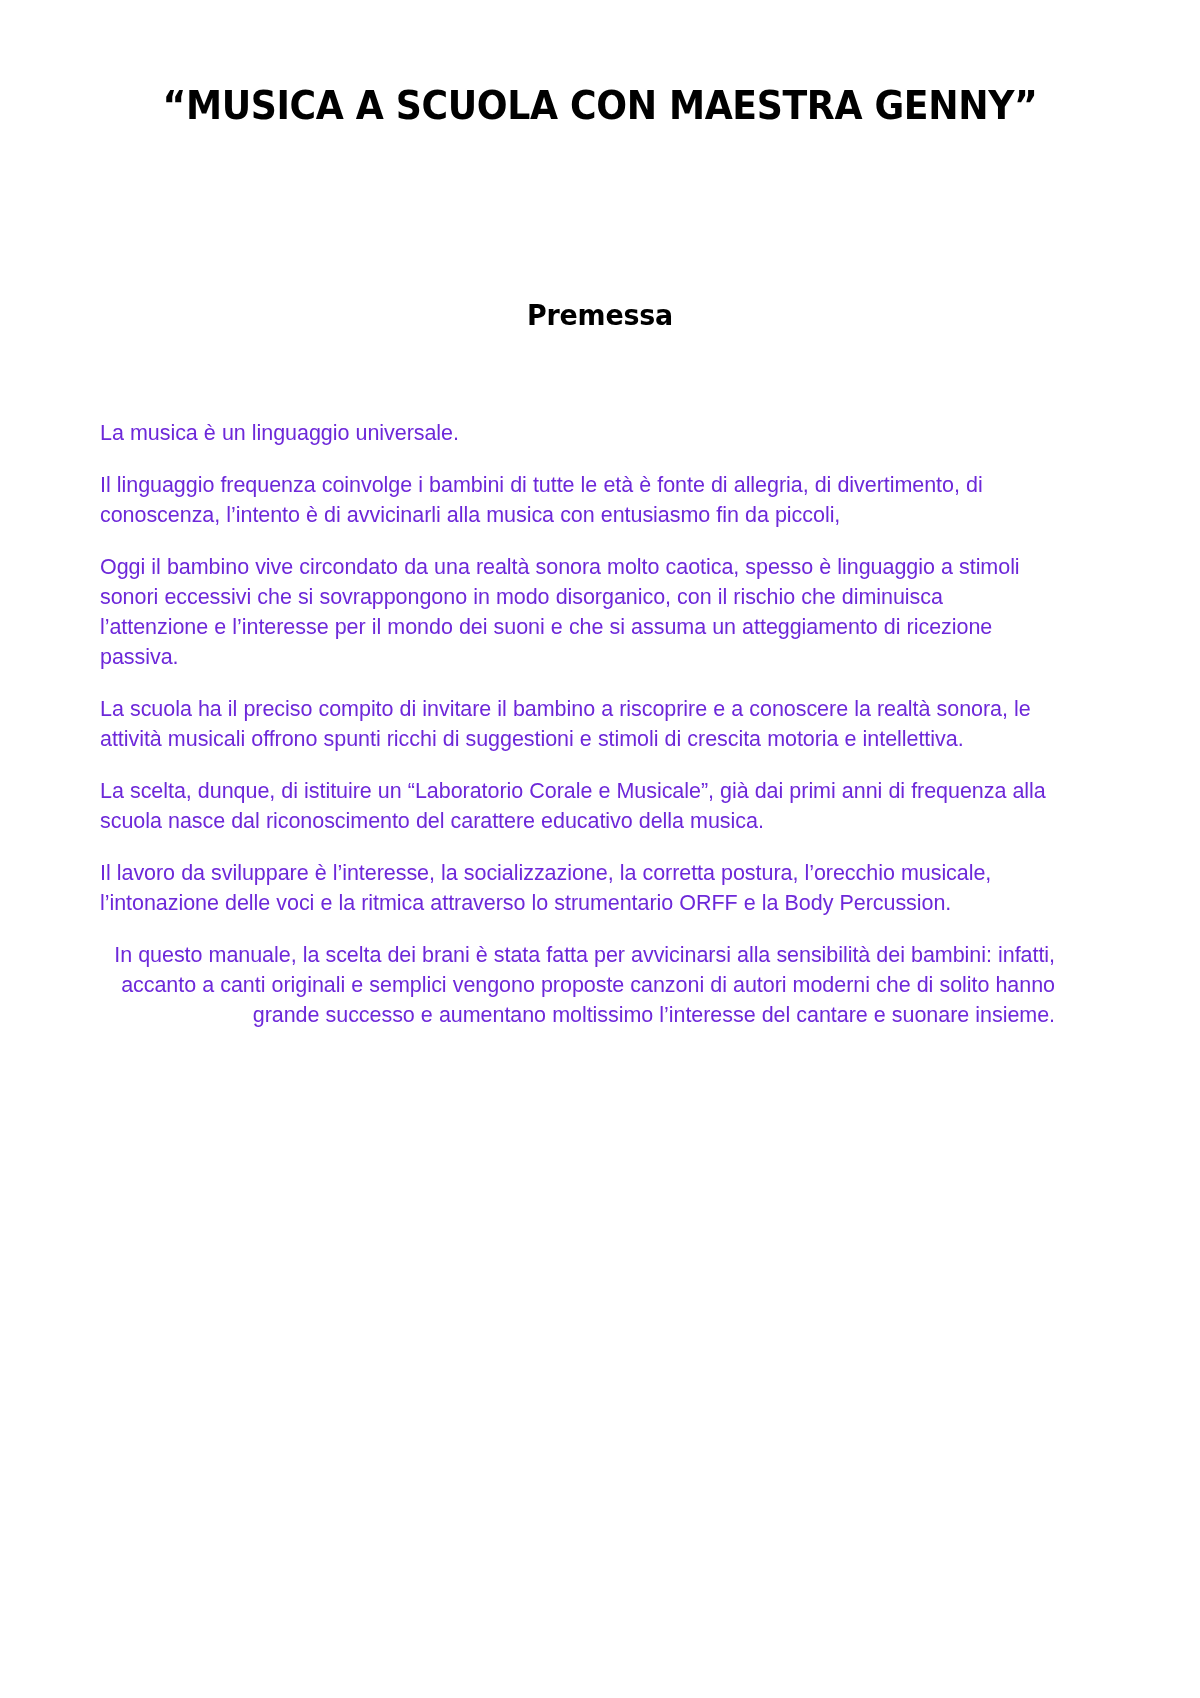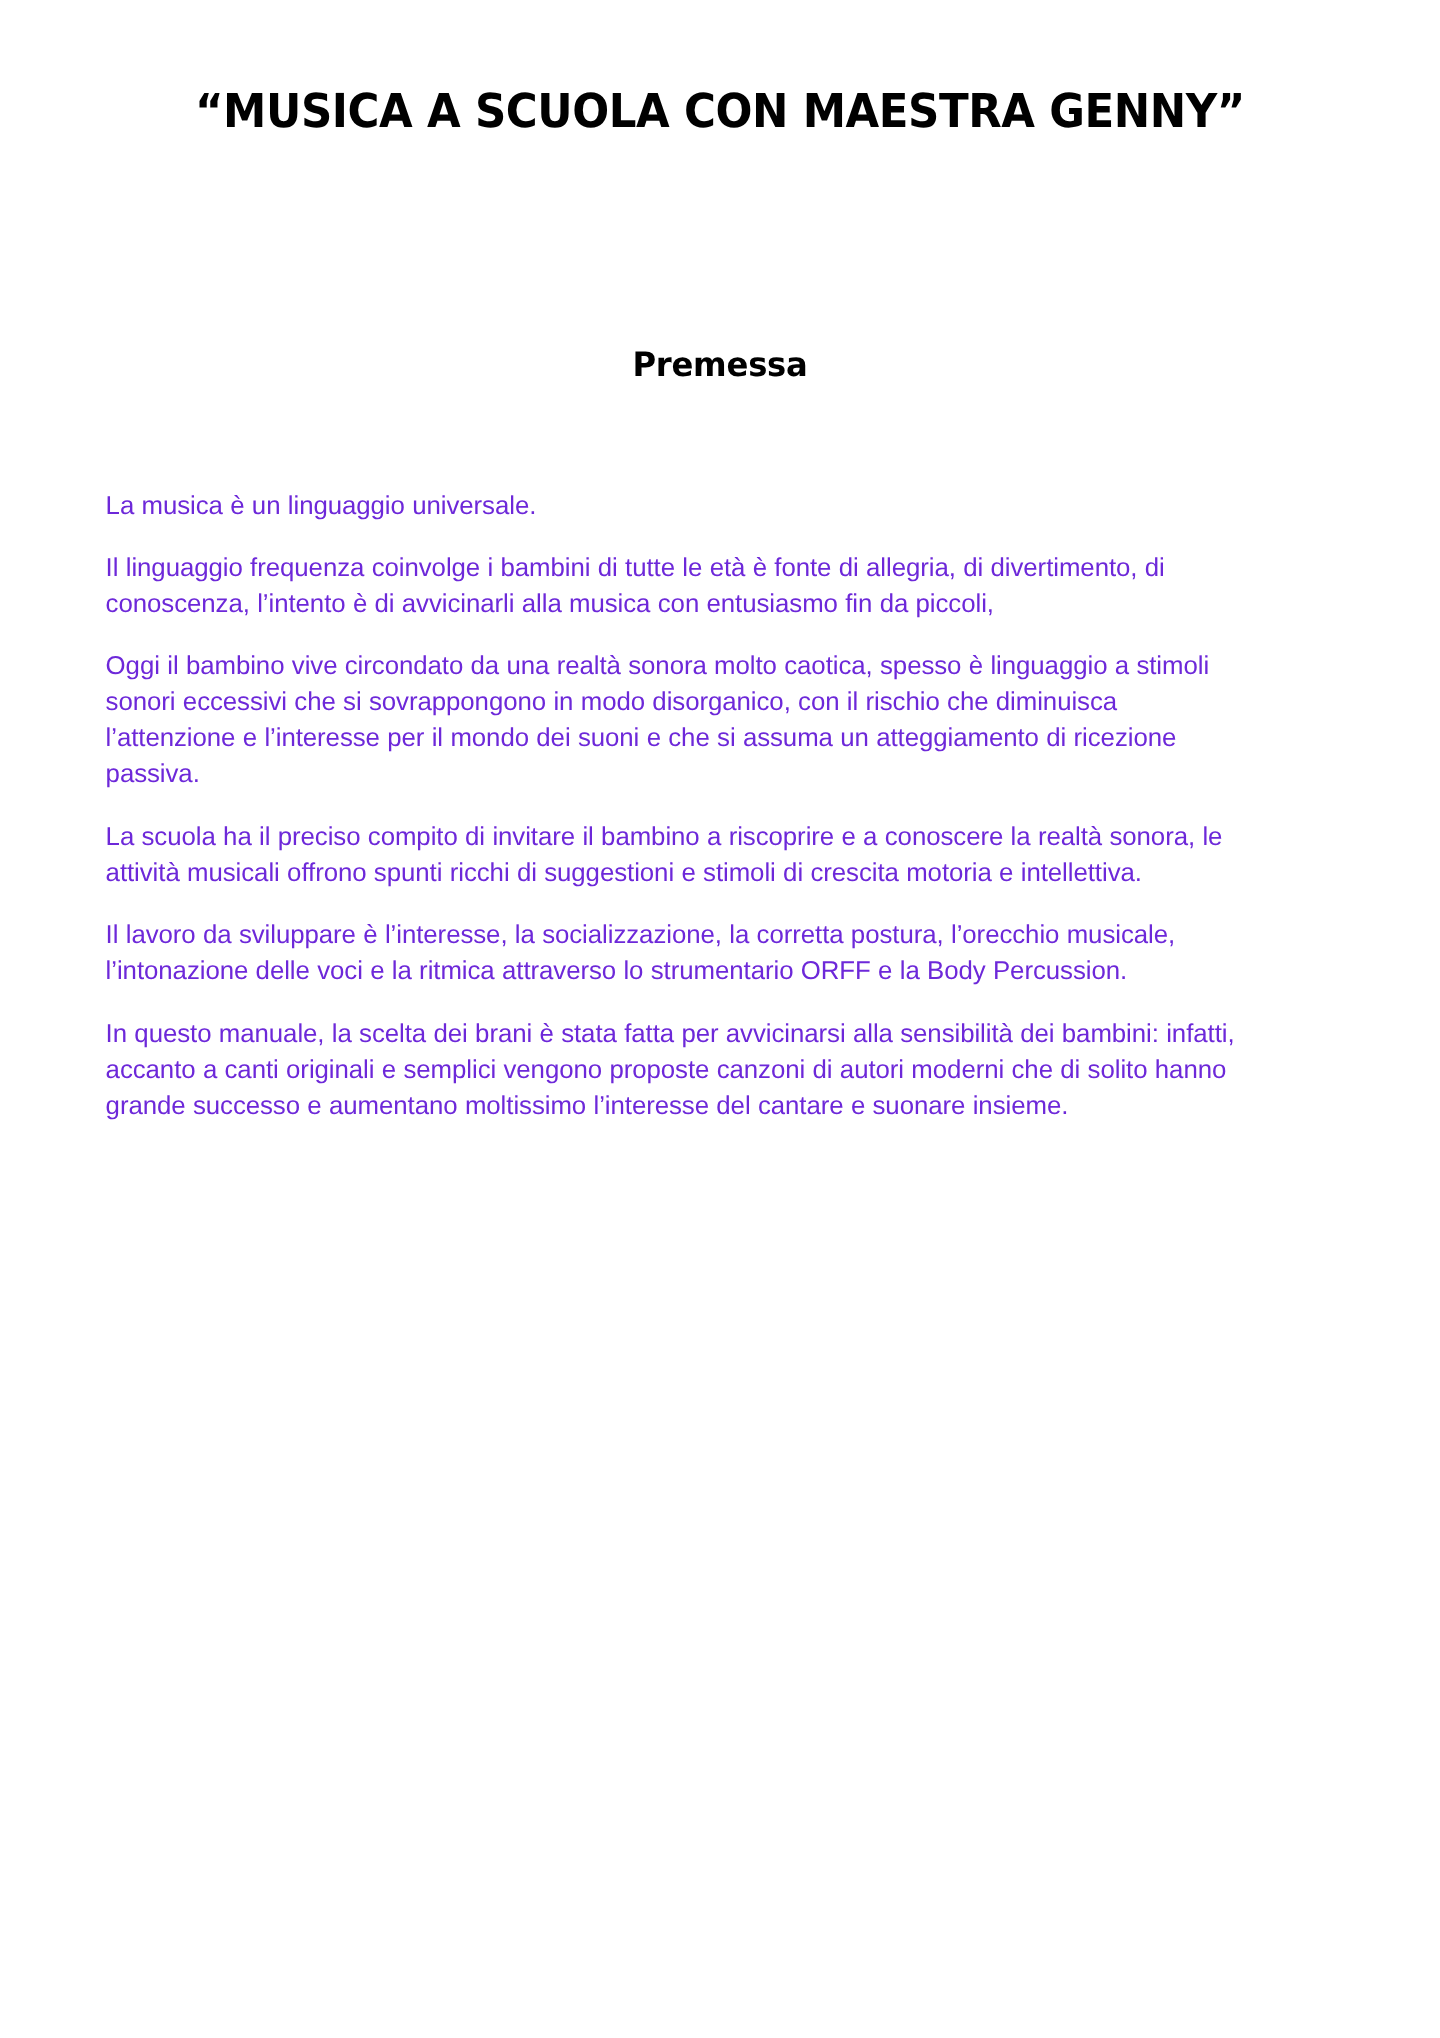--- a/index.html
+++ b/index.html
@@ -15,21 +15,21 @@
     color: #000000;
     -webkit-font-smoothing: antialiased;
   }
 
   .page {
     position: relative;
     box-sizing: border-box;
     width: 1200px;
     height: 1618px;
     background: #ffffff;
-    padding: 0;
+    padding: 12px;
     overflow: hidden;
   }
 
   
   .doc-title {
     margin: 0;
     padding: 72px 60px 0 60px;
     text-align: center;
     font-family: "DejaVu Sans", "Liberation Sans", sans-serif;
     font-weight: 700;
@@ -71,33 +71,35 @@
     line-height: 30px;
     color: #6d28d9;
     text-align: left;
     max-width: 955px;
     letter-spacing: -0.05px;
     word-spacing: 0.2px;
   }
 
   .body-copy p:last-child {
     margin-bottom: 0;
+    text-align: right;
   }
 </style>
 </head>
 <body>
 
 <div class="page">
 
   <h1 class="doc-title">“MUSICA A SCUOLA CON MAESTRA GENNY”</h1>
 
   <h2 class="section-heading">Premessa</h2>
 
   <div class="body-copy">
     <p>La musica è un linguaggio universale.</p>
     <p>Il linguaggio frequenza coinvolge i bambini di tutte le età è fonte di allegria, di divertimento, di conoscenza, l’intento è di avvicinarli alla musica con entusiasmo fin da piccoli,</p>
     <p>Oggi il bambino vive circondato da una realtà sonora molto caotica, spesso è linguaggio a stimoli sonori eccessivi che si sovrappongono in modo disorganico, con il rischio che diminuisca l’attenzione e l’interesse per il mondo dei suoni e che si assuma un atteggiamento di ricezione passiva.</p>
     <p>La scuola ha il preciso compito di invitare il bambino a riscoprire e a conoscere la realtà sonora, le attività musicali offrono spunti ricchi di suggestioni e stimoli di crescita motoria e intellettiva.</p>
+    <p>La scelta, dunque, di istituire un “Laboratorio Corale e Musicale”, già dai primi anni di frequenza alla scuola nasce dal riconoscimento del carattere educativo della musica.</p>
     <p>Il lavoro da sviluppare è l’interesse, la socializzazione, la corretta postura, l’orecchio musicale, l’intonazione delle voci e la ritmica attraverso lo strumentario ORFF e la Body Percussion.</p>
     <p>In questo manuale, la scelta dei brani è stata fatta per avvicinarsi alla sensibilità dei bambini: infatti, accanto a canti originali e semplici vengono proposte canzoni di autori moderni che di solito hanno grande successo e aumentano moltissimo l’interesse del cantare e suonare insieme.</p>
   </div>
 
 </div>
 
 </body></html>

